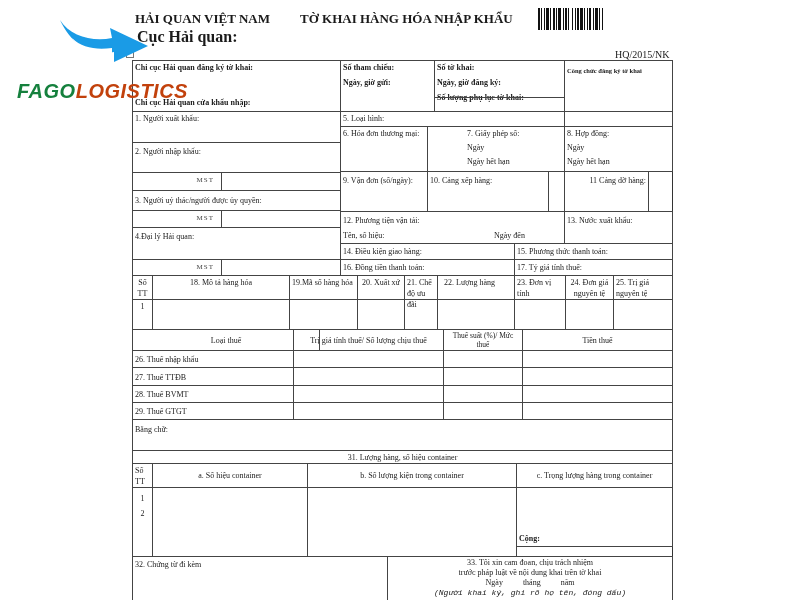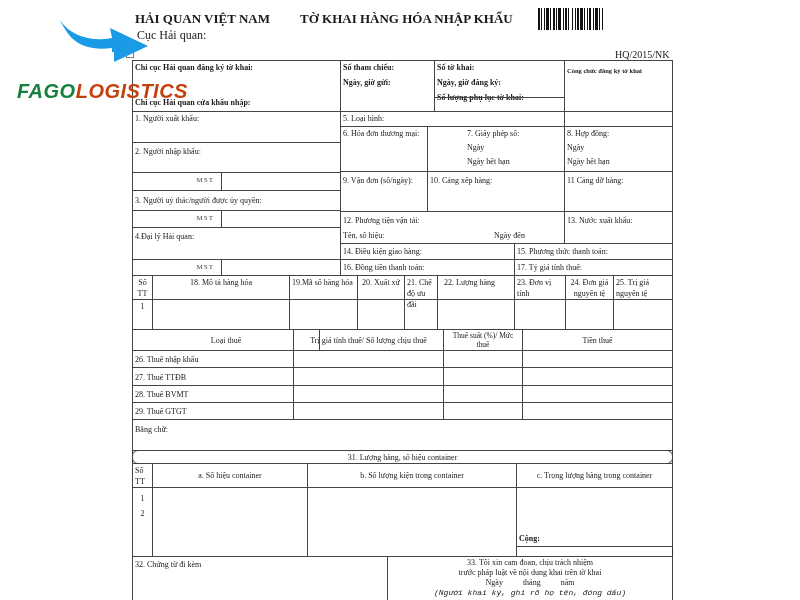--- a/index.html
+++ b/index.html
@@ -1,20 +1,20 @@
 <!DOCTYPE html>
 <html><head>
 <meta charset="utf-8">
 <style>
   html, body { margin:0; padding:0; }
   body { width:800px; height:600px; background:#ffffff; position:relative; overflow:hidden;
          font-family:"Liberation Serif","DejaVu Serif",serif; color:#1a1a1a; }
   .abs { position:absolute; }
   .hdr-title { font-weight:bold; font-size:13px; }
-  .hdr-sub { font-weight:normal; font-size:12px; }
+  .hdr-sub { font-weight:bold; font-size:16px; }
   .form-code { font-size:10px; }
   .cell { position:absolute; border:1px solid #444; box-sizing:border-box; font-size:8px; line-height:11px; padding:1px 2px; background:transparent; }
   .nb-r { border-right:none; }
   .bold { font-weight:bold; }
   .center { text-align:center; }
   .mst { font-size:7px; letter-spacing:1px; color:#444; }
   .frame { position:absolute; border:1.5px solid #333; box-sizing:border-box; }
   .barcode { position:absolute; height:22px; display:flex; align-items:stretch; gap:0; }
   .barcode span { display:block; background:#111; height:100%; }
   .italic { font-style:italic;font-family:Liberation Mono, monospace; }
@@ -138,21 +138,21 @@
   <div style="margin-top:3px;">Ngày</div>
   <div style="margin-top:3px;">Ngày hết hạn</div>
 </div>
 
 <div class="cell" style="left:340px;top:171px;width:88px;height:41px;">
   <div style="margin-top:2px;">9. Vận đơn (số/ngày):</div>
 </div>
 <div class="cell" style="left:427px;top:171px;width:138px;height:41px;">
   <div style="margin-top:2px;">10. Cảng xếp hàng:</div>
 </div>
-<div class="cell" style="left:564px;top:171px;width:109px;height:41px;">
+<div class="cell" style="left:548px;top:171px;width:101px;height:41px;text-align:right;">
   <div style="margin-top:2px;">11 Cảng dỡ hàng:</div>
 </div>
 
 <div class="cell" style="left:340px;top:211px;width:225px;height:33px;">
   <div style="margin-top:2px;">12. Phương tiện vận tải:</div>
   <div style="margin-top:4px;">Tên, số hiệu:</div>
   <div style="position:absolute;left:153px;top:18px;">Ngày đến</div>
 </div>
 <div class="cell" style="left:564px;top:211px;width:109px;height:33px;">
   <div style="margin-top:2px;">13. Nước xuất khẩu:</div>
@@ -214,21 +214,21 @@
 
 <div class="cell" style="left:132px;top:402px;width:162px;height:18px;padding-top:3px;"><span>29. Thuế GTGT</span></div>
 <div class="cell" style="left:293px;top:402px;width:151px;height:18px;"></div>
 <div class="cell" style="left:443px;top:402px;width:80px;height:18px;"></div>
 <div class="cell" style="left:522px;top:402px;width:151px;height:18px;"></div>
 
 <div class="cell" style="left:132px;top:419px;width:541px;height:32px;">
   <div style="margin-top:3px;">Bằng chữ:</div>
 </div>
 
-<div class="cell center" style="left:132px;top:450px;width:541px;height:14px;border-radius:6px;"><span>31. Lượng hàng, số hiệu container</span></div>
+<div class="cell center" style="left:132px;top:450px;width:541px;height:14px;"><span>31. Lượng hàng, số hiệu container</span></div>
 <div class="cell" style="left:132px;top:463px;width:21px;height:25px;"><span>Số TT</span></div>
 <div class="cell center" style="left:152px;top:463px;width:156px;height:25px;padding-top:6px;"><span>a. Số hiệu container</span></div>
 <div class="cell center" style="left:307px;top:463px;width:210px;height:25px;padding-top:6px;"><span>b. Số lượng kiện trong container</span></div>
 <div class="cell center" style="left:516px;top:463px;width:157px;height:25px;padding-top:6px;"><span>c. Trọng lượng hàng trong container</span></div>
 
 <div class="cell center" style="left:132px;top:487px;width:21px;height:70px;padding-top:5px;">
   <div>1</div>
   <div style="margin-top:4px;">2</div>
 </div>
 <div class="cell" style="left:152px;top:487px;width:156px;height:70px;"></div>

